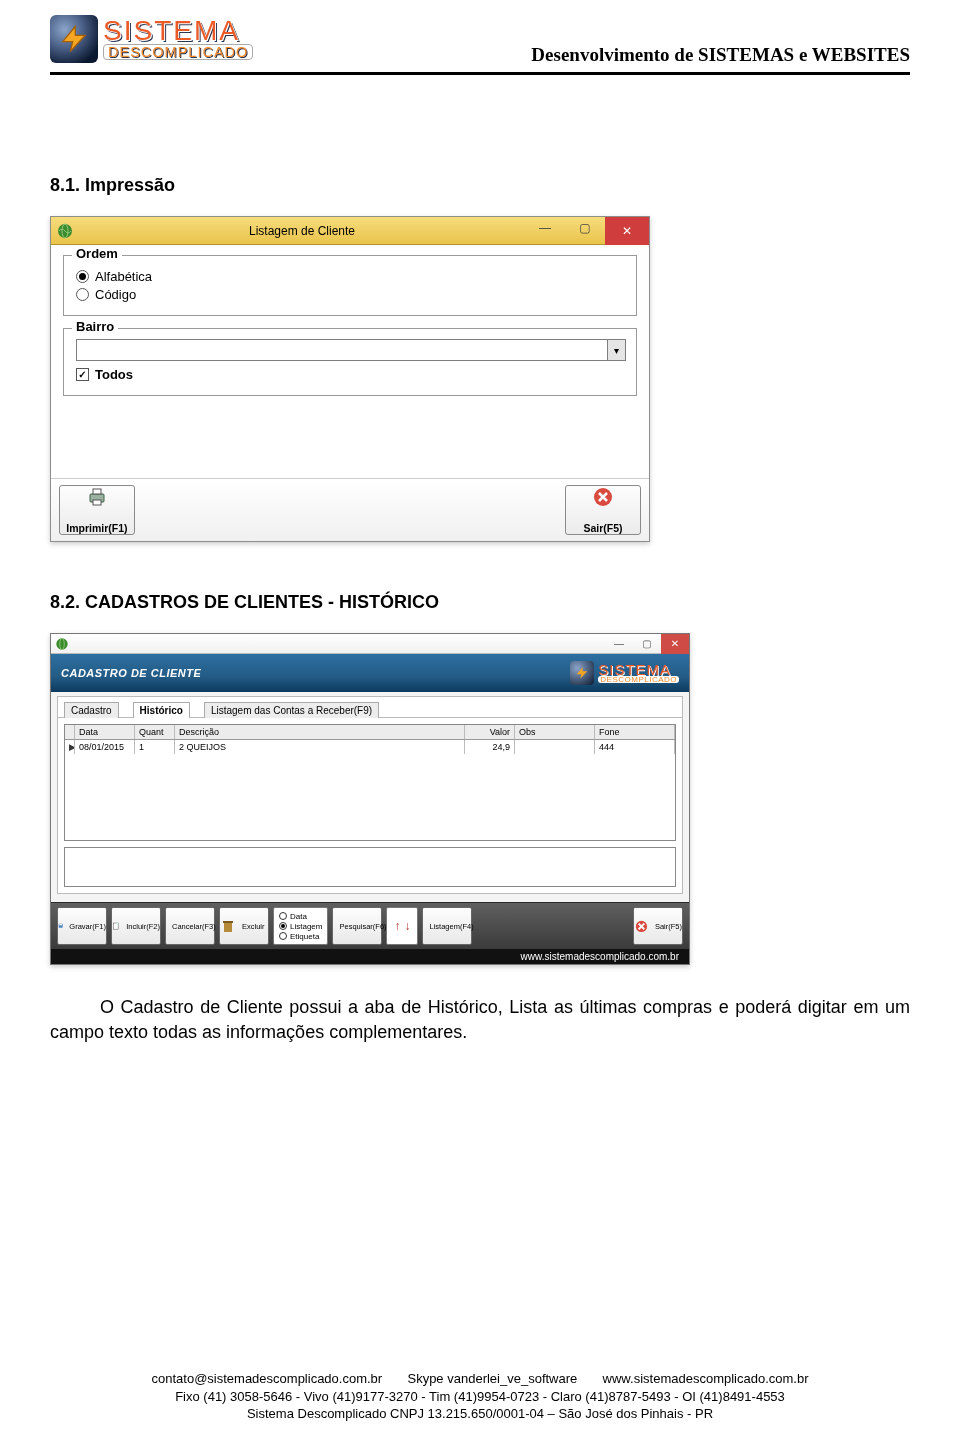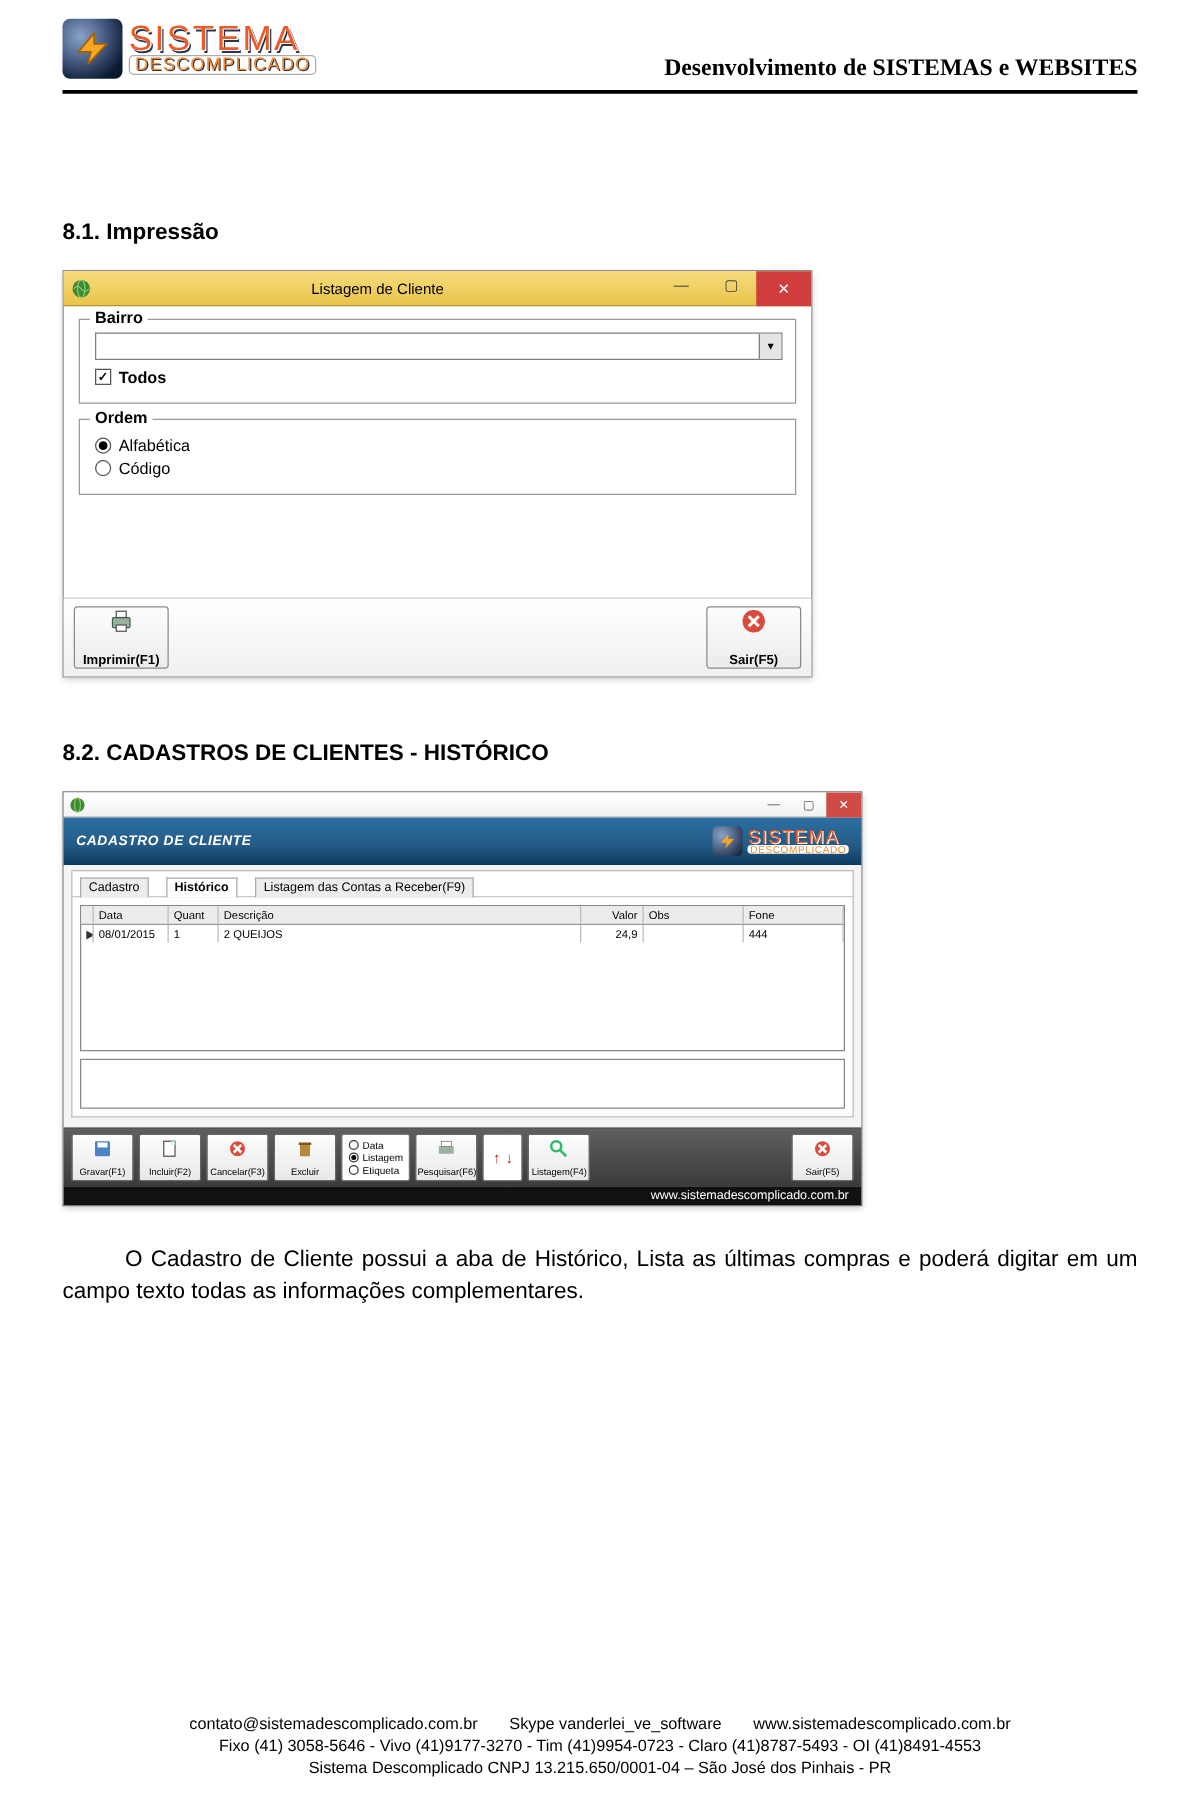--- a/index.html
+++ b/index.html
@@ -223,21 +223,21 @@
     display:flex;
     align-items:stretch;
     gap:4px;
     border-top:1px solid #2a2a2a;
   }
   .tbtn {
     background:linear-gradient(#fdfdfd,#e8e8e8);
     border:1px solid #666;
     border-radius:2px;
     width:50px; height:38px;
-    display:flex; flex-direction:column; align-items:center; justify-content:center;
+    display:flex; flex-direction:row; align-items:center; justify-content:flex-start;
     font-size:7.5px; color:#000;
     cursor:pointer; gap:6px;
   }
   .tbtn .ic { width:16px; height:16px; display:flex; align-items:center; justify-content:center; }
   .print-opts {
     background:#fff;
     border:1px solid #777;
     border-radius:2px;
     display:flex; flex-direction:column; justify-content:center;
     padding:2px 5px;
@@ -310,39 +310,39 @@
       </span>
       <span class="tb-title">Listagem de Cliente</span>
       <div class="tb-btns">
         <div class="tb-btn min">—</div>
         <div class="tb-btn max">▢</div>
         <div class="tb-btn close">✕</div>
       </div>
     </div>
     <div class="dialog1-body">
       <div class="groupbox">
+        <span class="legend">Ordem</span>
+        <div class="radio-row">
+          <span class="radio checked"></span>
+          <span>Alfabética</span>
+        </div>
+        <div class="radio-row">
+          <span class="radio"></span>
+          <span>Código</span>
+        </div>
+      </div>
+      <div class="groupbox">
         <span class="legend">Bairro</span>
         <div class="combo">
           <div class="combo-text"></div>
           <div class="combo-btn">▾</div>
         </div>
         <div class="radio-row" style="margin-top:6px;">
           <span class="checkbox checked"></span>
           <span style="font-weight:bold;">Todos</span>
-        </div>
-      </div>
-      <div class="groupbox">
-        <span class="legend">Ordem</span>
-        <div class="radio-row">
-          <span class="radio checked"></span>
-          <span>Alfabética</span>
-        </div>
-        <div class="radio-row">
-          <span class="radio"></span>
-          <span>Código</span>
         </div>
       </div>
       <div style="height:60px;"></div>
     </div>
     <div class="dialog1-buttons">
       <div class="pillbtn">
         <span class="pb-icon">
           <svg viewBox="0 0 24 24">
               <rect x="5" y="9" width="14" height="8" rx="1" fill="#9cb2a0" stroke="#3d6048"></rect>
               <rect x="8" y="4" width="8" height="5" fill="#fff" stroke="#555"></rect>

